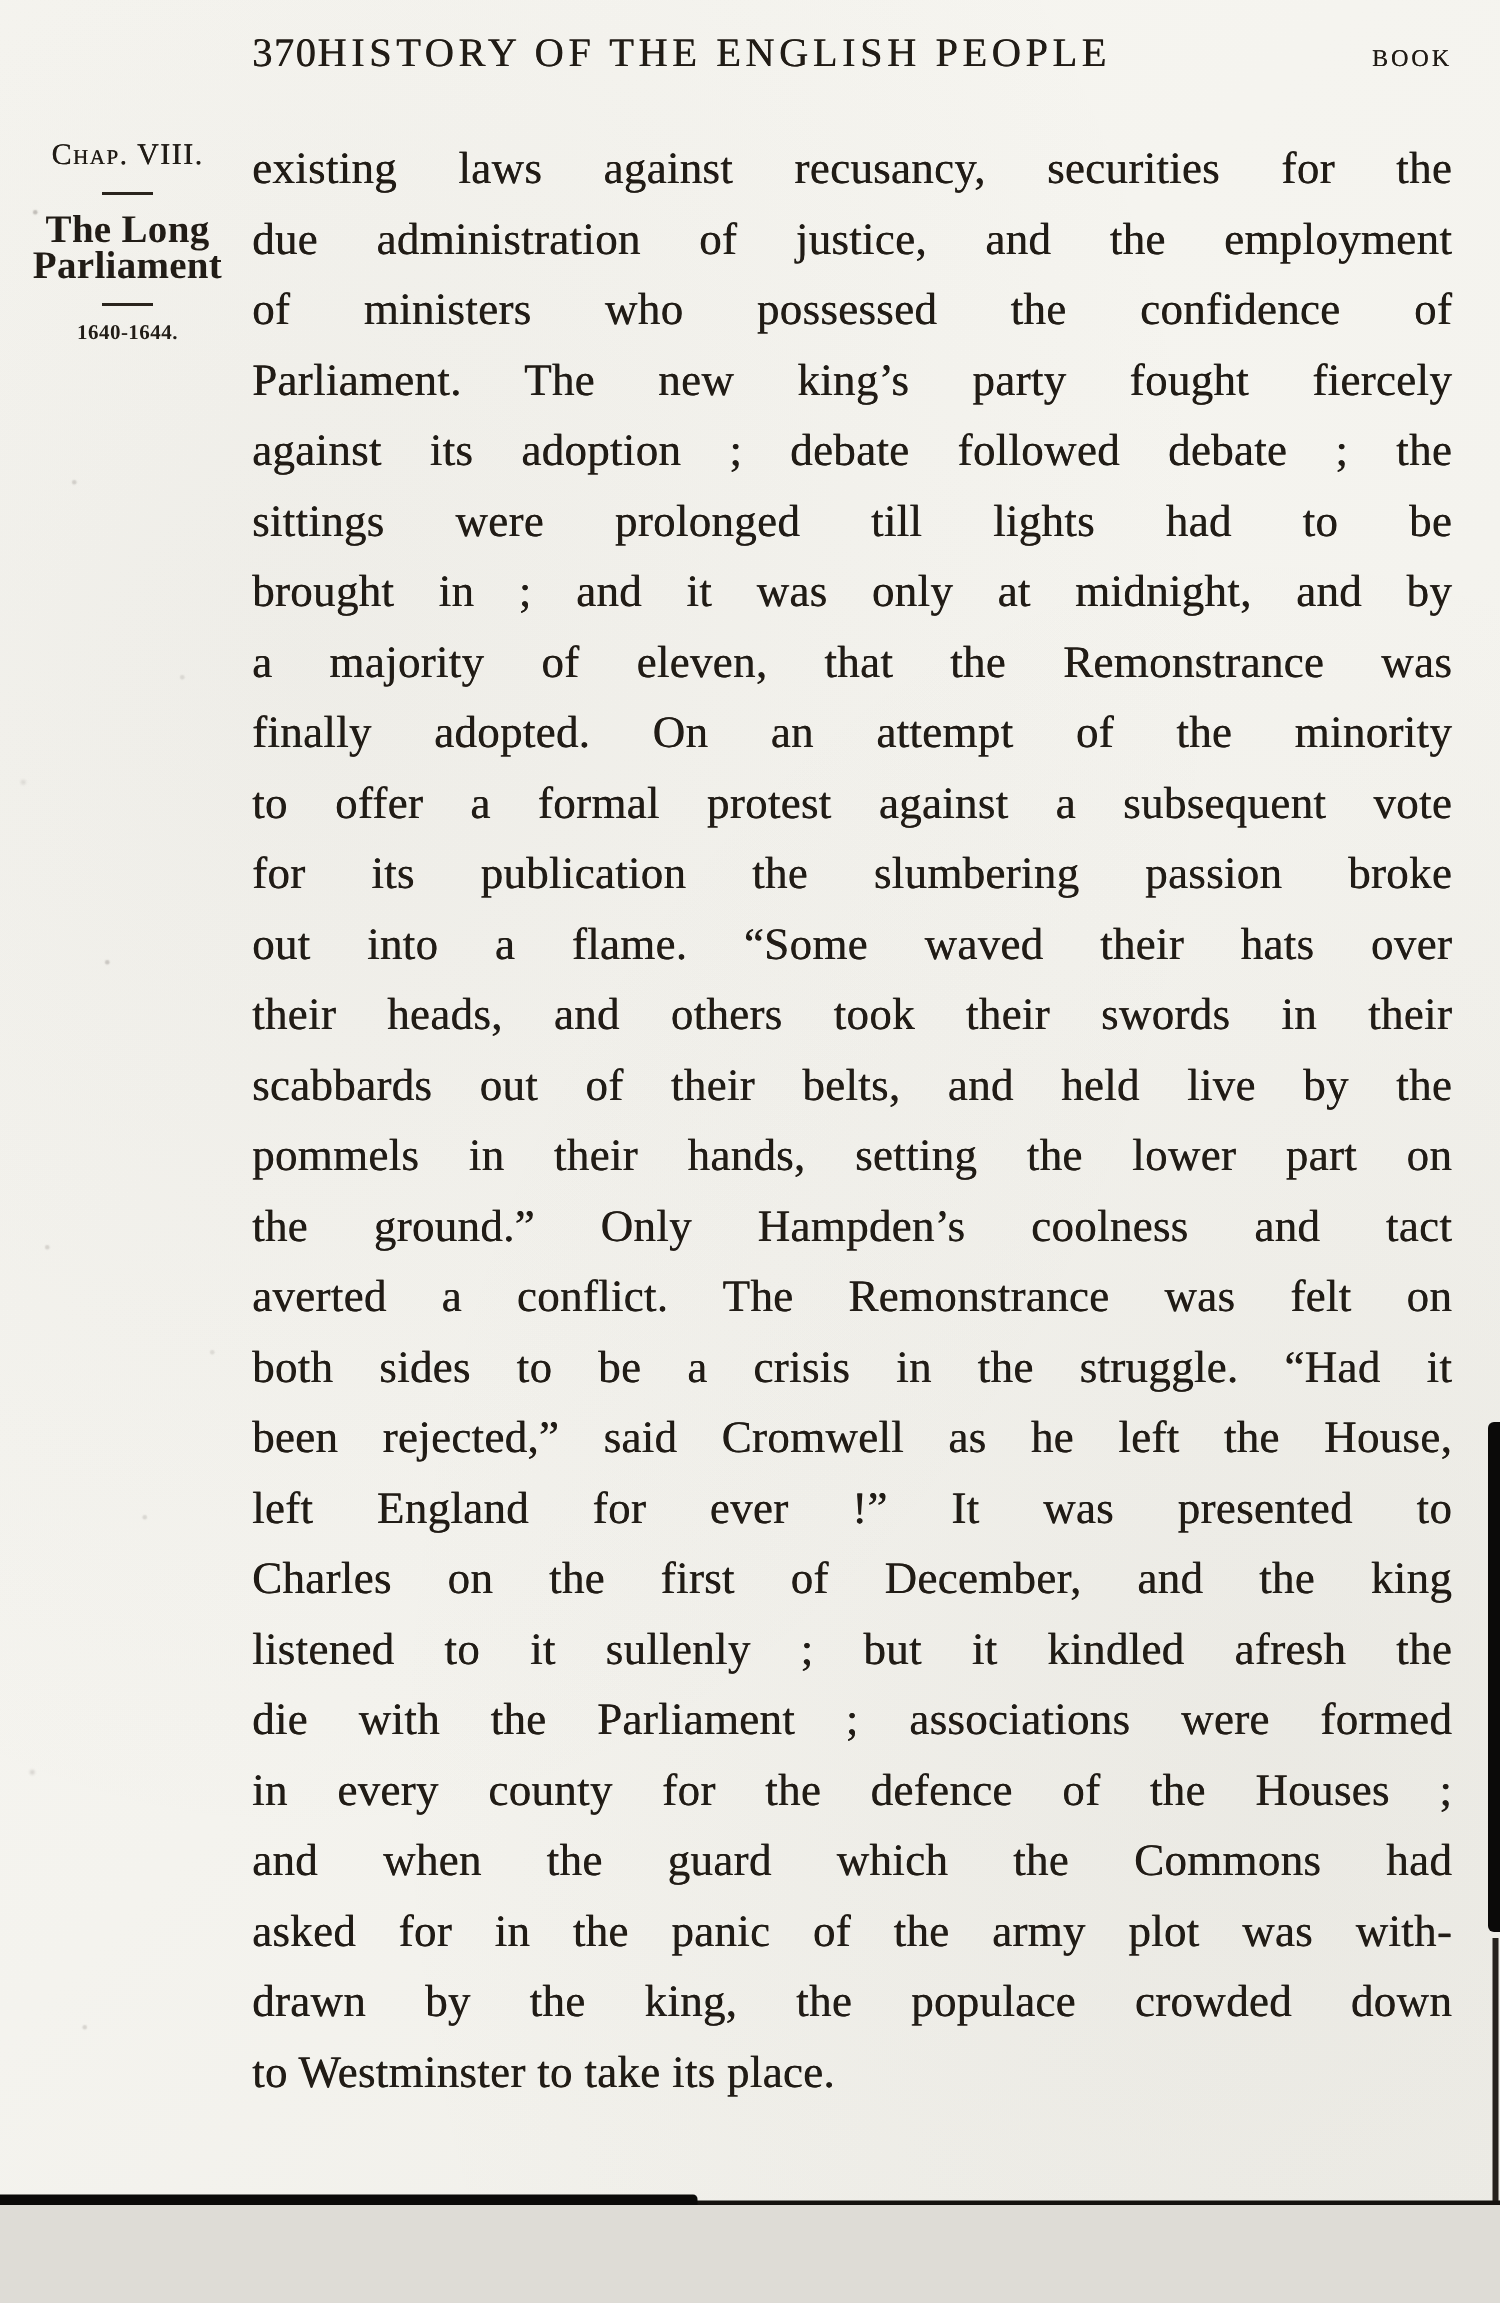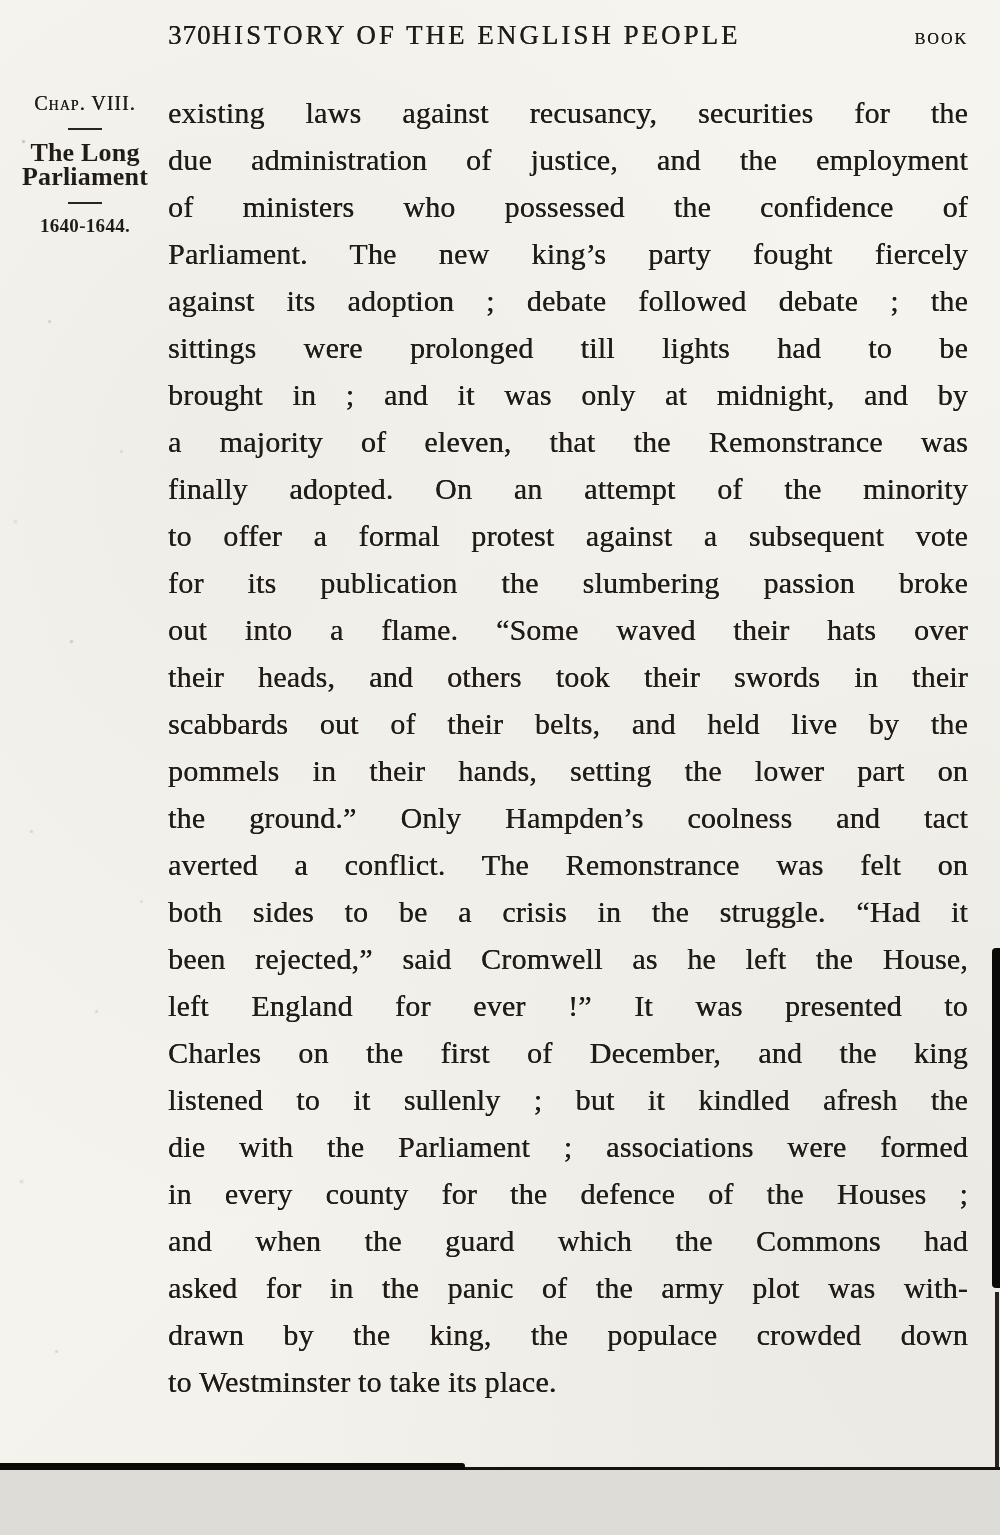--- a/index.html
+++ b/index.html
@@ -46,21 +46,21 @@
   }
   .siderule {
     width: 34px; height: 0;
     border-top: 2.5px solid #2a241d;
     margin: 13px auto 11px auto;
   }
   .side-title {
     font-weight: bold; font-size: 26px; line-height: 24px;
     letter-spacing: 0.2px;
   }
-  .side-dates { font-weight: bold; font-size: 19px; margin-top: 9px; letter-spacing: 0.3px; }
+  .side-dates { font-weight: bold; font-size: 14px; margin-top: 9px; letter-spacing: 0.3px; }
 
   
   .body-text {
     position: absolute;
     top: 89px; left: 168px; width: 800px;
     font-size: 30px; line-height: 47px;
     letter-spacing: 0.2px;
   }
   .line {
     text-align: justify;

